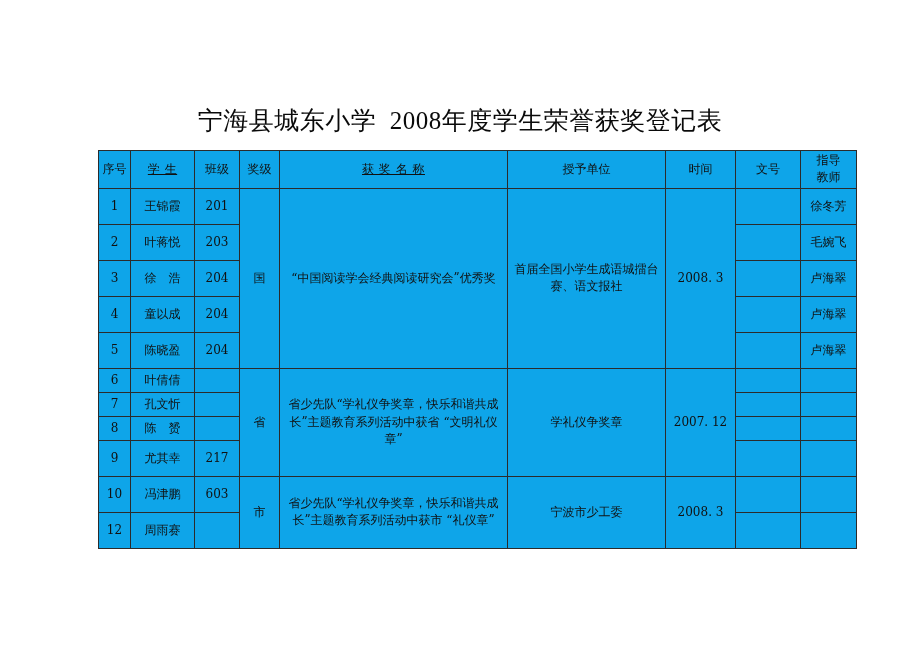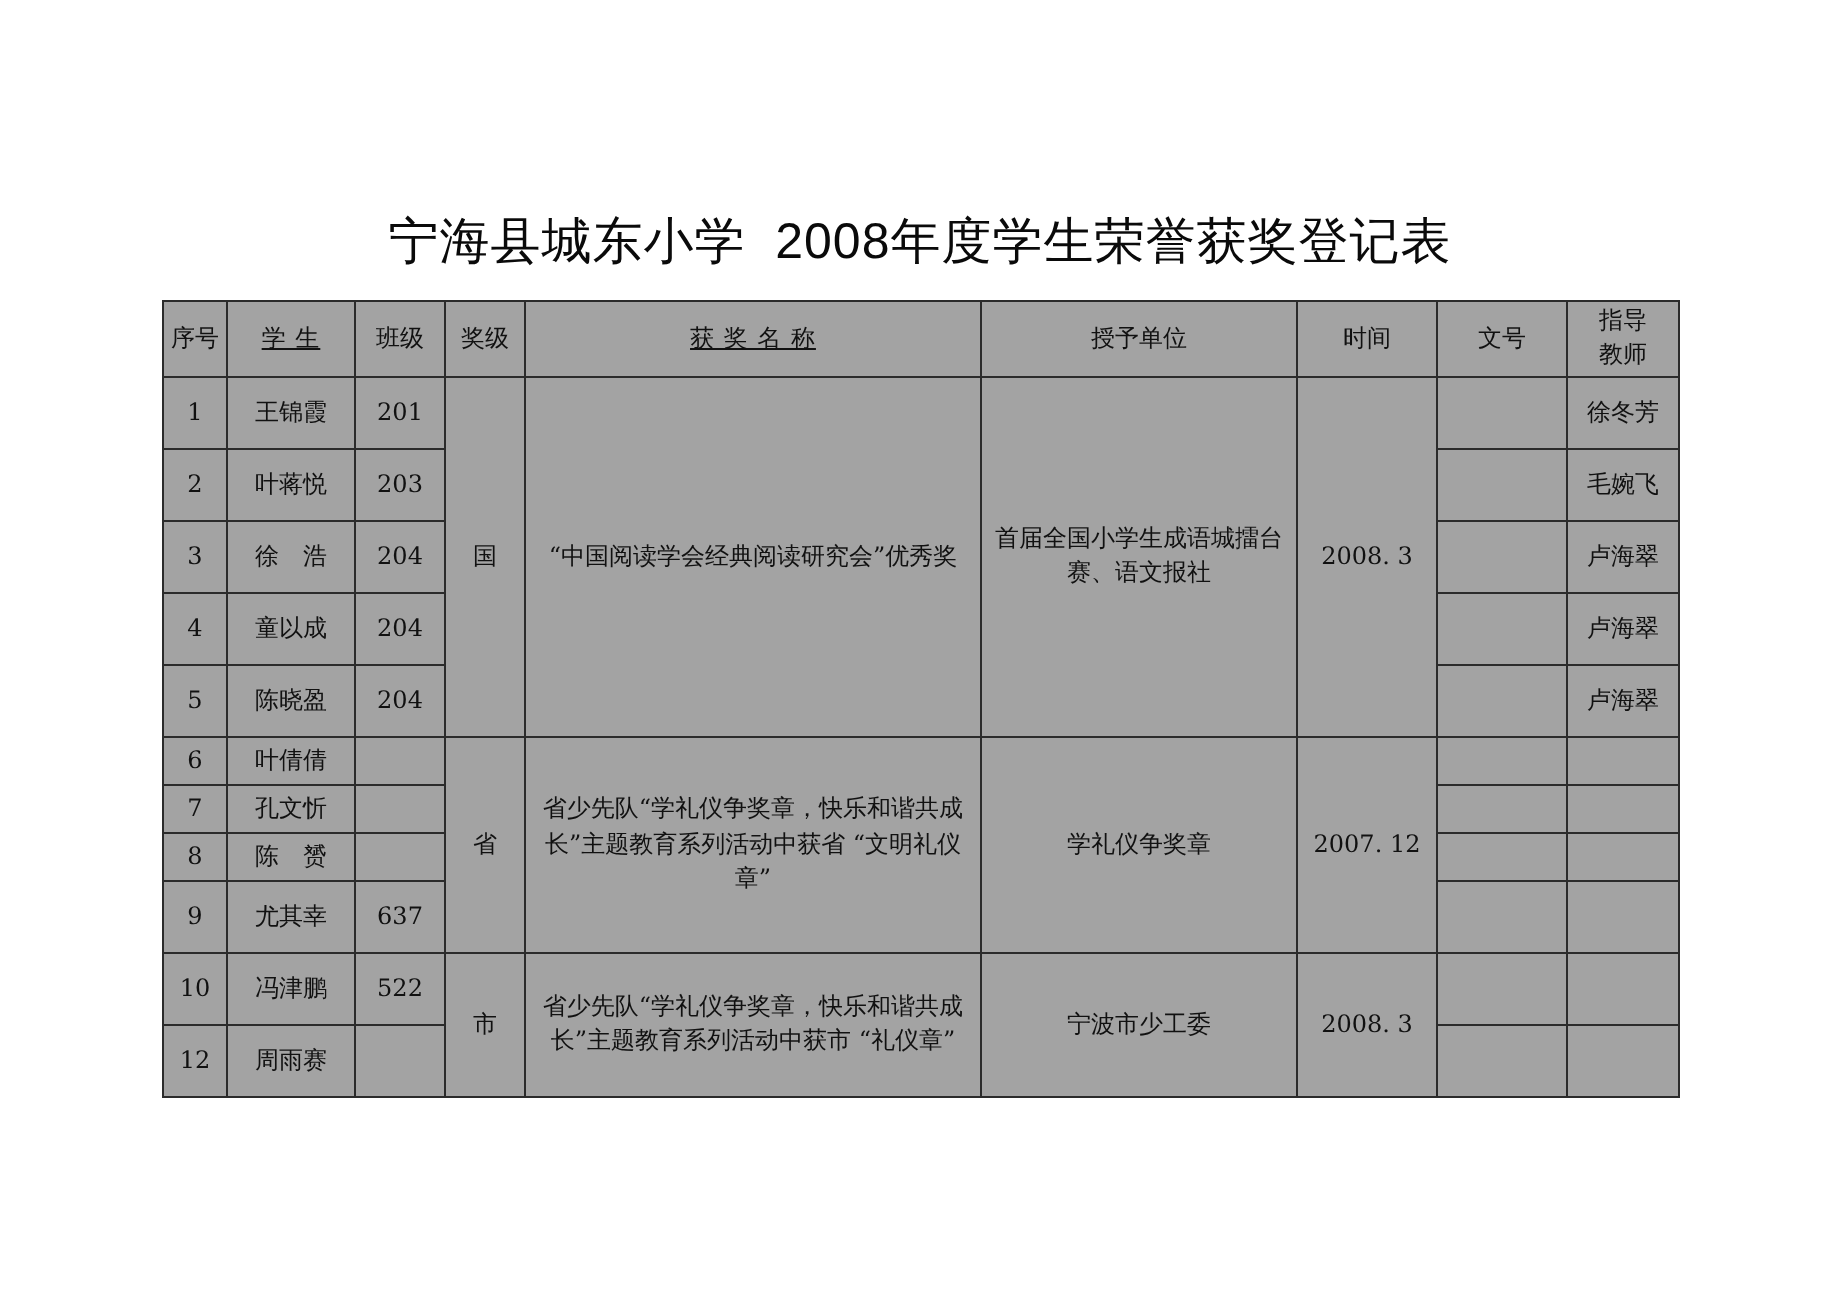--- a/index.html
+++ b/index.html
@@ -23,41 +23,42 @@
     background: #ffffff;
   }
 
   
   .doc-title {
     position: absolute;
     left: 0;
     top: 104px;
     width: 920px;
     text-align: center;
-    font-family: Liberation Sans, sans-serif;
+    font-family: Liberation Serif, serif;
     font-size: 25px;
     font-weight: 400;
     letter-spacing: 0.5px;
     white-space: pre;
     color: #0a0a0a;
   }
 
   
   .table-wrap {
     position: absolute;
     left: 81px;
     top: 150px;
     width: 758px;
   }
 
   table.award-table {
     border-collapse: collapse;
     table-layout: fixed;
     width: 758px;
-    background: #a3a3a3;
+    background: #0ea5e9;
+    margin-left: 17px;
   }
 
   table.award-table td,
   table.award-table th {
     border: 1px solid #2b2b2b;
     padding: 1px 3px;
     text-align: center;
     vertical-align: middle;
     font-family: "DejaVu Serif", "Liberation Serif", serif;
     font-size: 12px;
@@ -203,29 +204,29 @@
         <tr class="r-short">
           <td class="cell-seq">8</td>
           <td class="cell-name">陈　赟</td>
           <td class="cell-class"></td>
           <td class="cell-empty"></td>
           <td></td>
         </tr>
         <tr class="r-tall">
           <td class="cell-seq">9</td>
           <td class="cell-name">尤其幸</td>
-          <td class="cell-class">637</td>
+          <td class="cell-class">217</td>
           <td class="cell-empty"></td>
           <td></td>
         </tr>
 
         <tr class="r-tall">
           <td class="cell-seq">10</td>
           <td class="cell-name">冯津鹏</td>
-          <td class="cell-class">522</td>
+          <td class="cell-class">603</td>
           <td class="cell-level" rowspan="2">市</td>
           <td class="cell-award" rowspan="2">省少先队“学礼仪争奖章，快乐和谐共成长”主题教育系列活动中获市 “礼仪章”</td>
           <td class="cell-unit" rowspan="2">宁波市少工委</td>
           <td class="cell-time" rowspan="2">2008. 3</td>
           <td class="cell-empty"></td>
           <td></td>
         </tr>
         <tr class="r-tall">
           <td class="cell-seq">12</td>
           <td class="cell-name">周雨赛</td>

